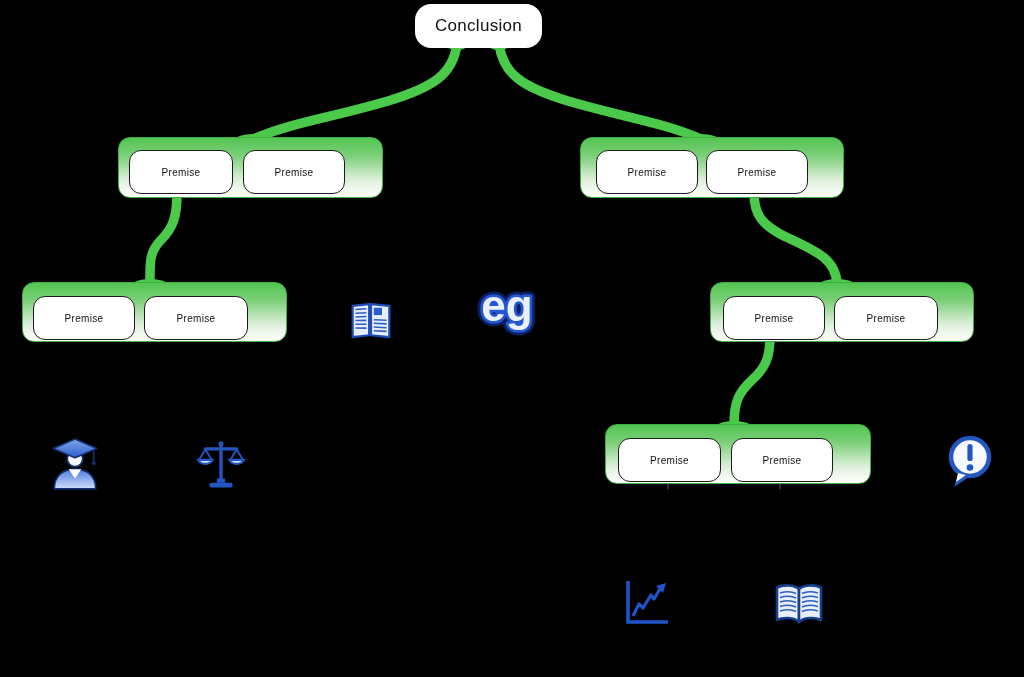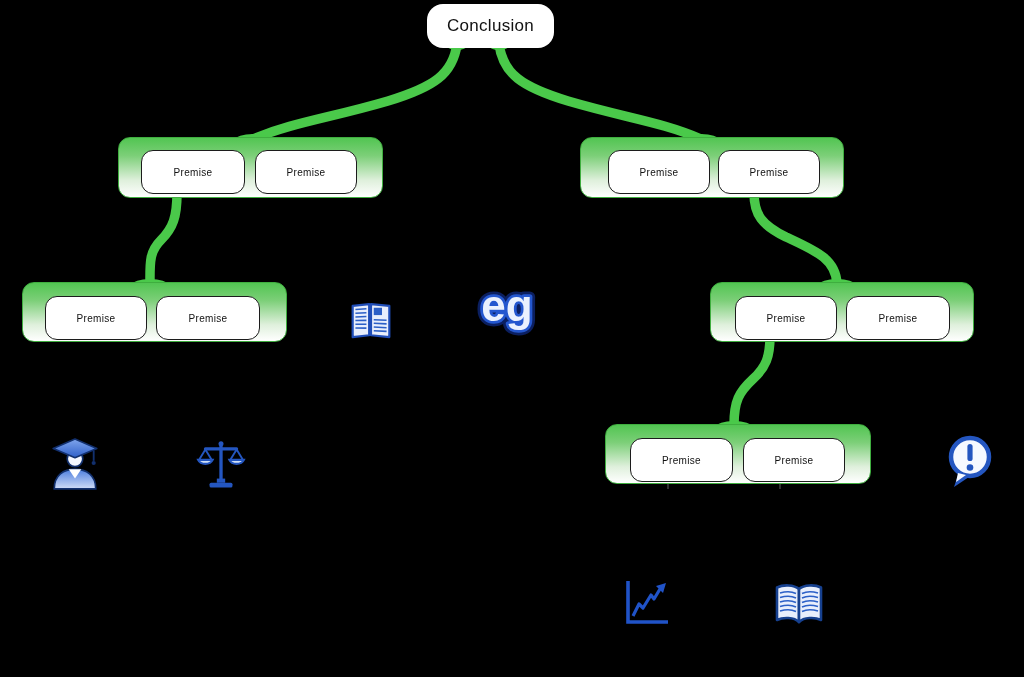--- a/index.html
+++ b/index.html
@@ -29,21 +29,20 @@
     position:absolute;z-index:2;
     border:1px solid var(--container-green-border,#3fae3f);
     border-radius:12px;
     background:linear-gradient(180deg,var(--container-green-top,#52c552) 0%, #7ccf78 30%, #dff0dc 72%, #ffffff 100%);
   }
   .node{
     position:absolute;z-index:3;
     background:var(--node-fill,#fff);
     display:flex;align-items:center;justify-content:center;
     color:#111;
-    margin-left:12px;
   }
   .premise{
     top:12px;height:42px;
     border:1.6px solid var(--node-border,#1c1c1c);
     border-radius:12px;
     font-size:10px;letter-spacing:.3px;
   }
   .conclusion{
     left:415px;top:4px;width:127px;height:44px;
     border-radius:16px;border:none;

